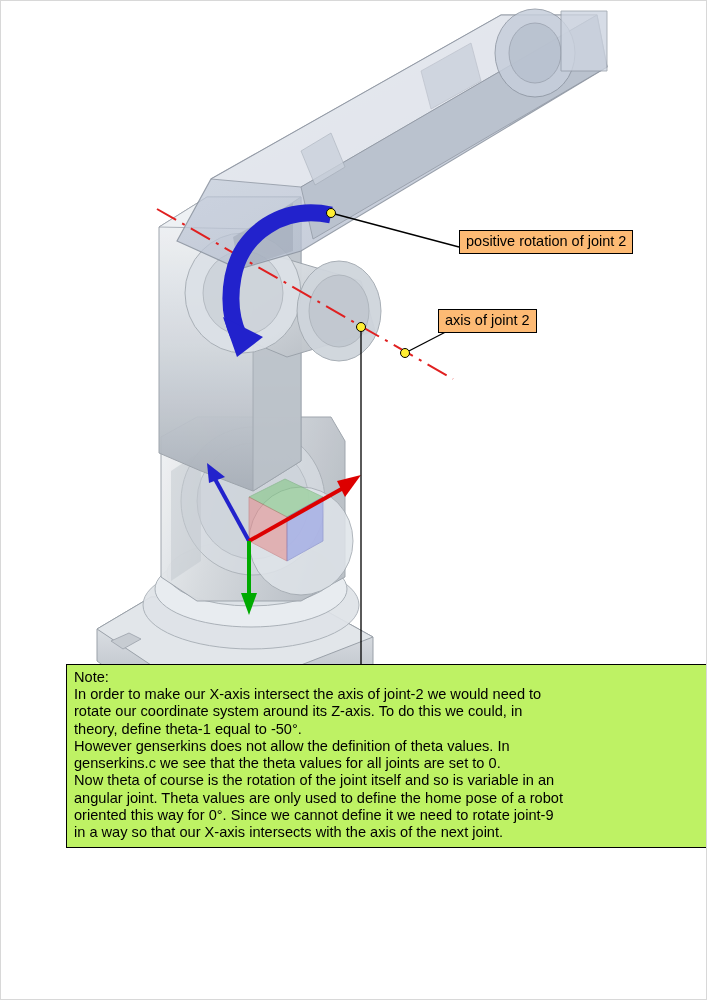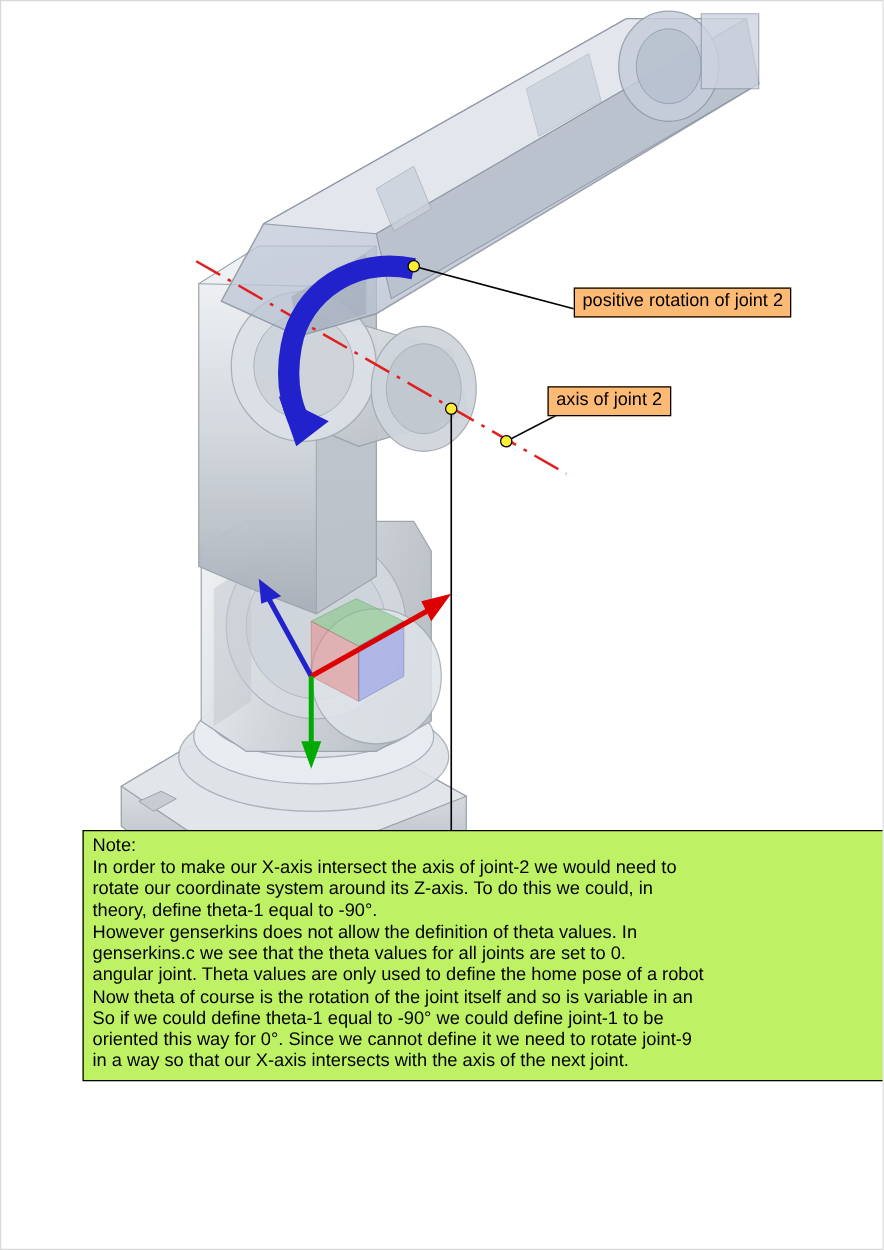--- a/index.html
+++ b/index.html
@@ -181,23 +181,22 @@
   </svg>
 
   <div class="callout" id="callout-rotation">positive rotation of joint 2</div>
 
   <div class="callout" id="callout-axis">axis of joint 2</div>
 
   <div id="note-box">
     <p class="note-title">Note:</p>
     <p>In order to make our X-axis intersect the axis of joint-2 we would need to</p>
     <p>rotate our coordinate system around its Z-axis. To do this we could, in</p>
-    <p>theory,  define theta-1 equal to -90°.</p>
+    <p>theory,  define theta-1 equal to -50°.</p>
     <p>However genserkins does not allow the definition of theta values. In</p>
     <p>genserkins.c we see that the theta values for all joints are set to 0.</p>
+    <p>Now theta of course is the rotation of the joint itself and so is variable in an</p>
     <p>angular joint. Theta values are only used to define the home pose of a robot</p>
-    <p>Now theta of course is the rotation of the joint itself and so is variable in an</p>
-    <p>So if we could define theta-1 equal to -90° we could define joint-1  to be</p>
     <p>oriented this way for 0°.  Since we cannot define it we need to rotate joint-9</p>
     <p>in a way so that our X-axis intersects with the axis of the next joint.</p>
   </div>
 
 </div>
 
 </body></html>

